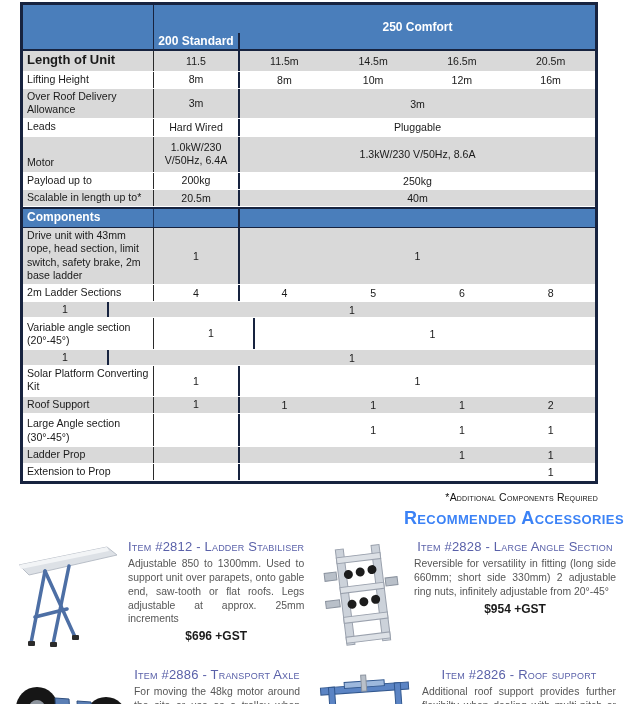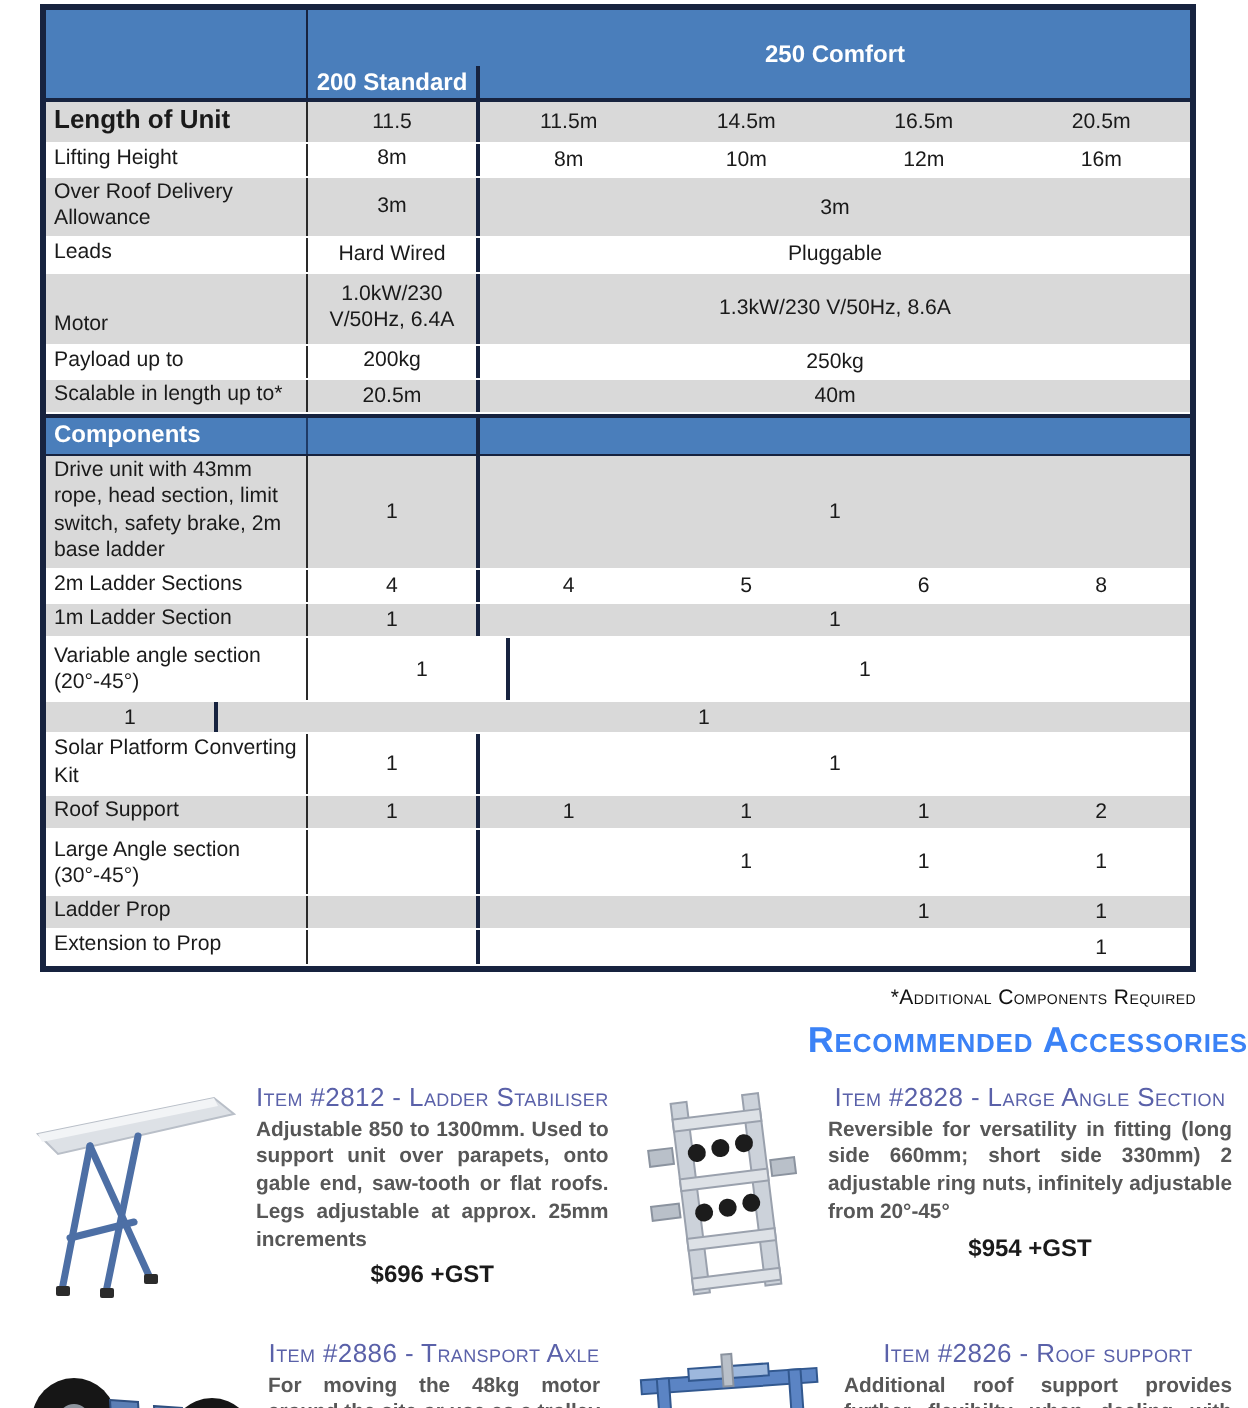--- a/index.html
+++ b/index.html
@@ -47,21 +47,21 @@
                  color:#3b82f6; letter-spacing:.4px; margin-top:5px; }
 
   
   .acc-grid { display:grid; grid-template-columns:292px 306px; column-gap:10px; row-gap:16px;
               padding:10px 8px 0 12px; }
   .acc-card { display:flex; align-items:flex-start; }
   .acc-photo { flex:0 0 auto; display:flex; align-items:center; justify-content:center; }
   .acc-text { flex:1 1 auto; padding:0 4px; }
   .acc-title { font-variant:small-caps; color:#5a61a9; font-size:13px; letter-spacing:.2px;
                text-align:center; margin-bottom:3px; white-space:nowrap; }
-  .acc-desc { font-size:10.4px; color:#575757; text-align:justify; line-height:1.32;font-weight:bold; }
+  .acc-desc { font-size:10.4px; color:#575757; text-align:justify; line-height:1.32; }
   .acc-price { font-size:12px; font-weight:bold; color:#1a1a1a; text-align:center; margin-top:3px; }
 </style>
 </head>
 <body>
 
 <div class="page">
 
   <div class="spec-table">
 
     <div class="trow thead">
@@ -145,21 +145,20 @@
         <div class="cell-std">4</div>
         <div class="cols4">
           <div class="cv">4</div>
           <div class="cv">5</div>
           <div class="cv">6</div>
           <div class="cv">8</div>
         </div>
       </div>
 
       <div class="trow">
-        <div class="cell-label">1m Ladder Section</div>
         <div class="cell-std">1</div>
         <div class="cell-comfort">1</div>
       </div>
 
       <div class="trow rh32">
         <div class="cell-label">Variable angle section (20°-45°)</div>
         <div class="cell-std">1</div>
         <div class="cell-comfort">1</div>
       </div>
 

